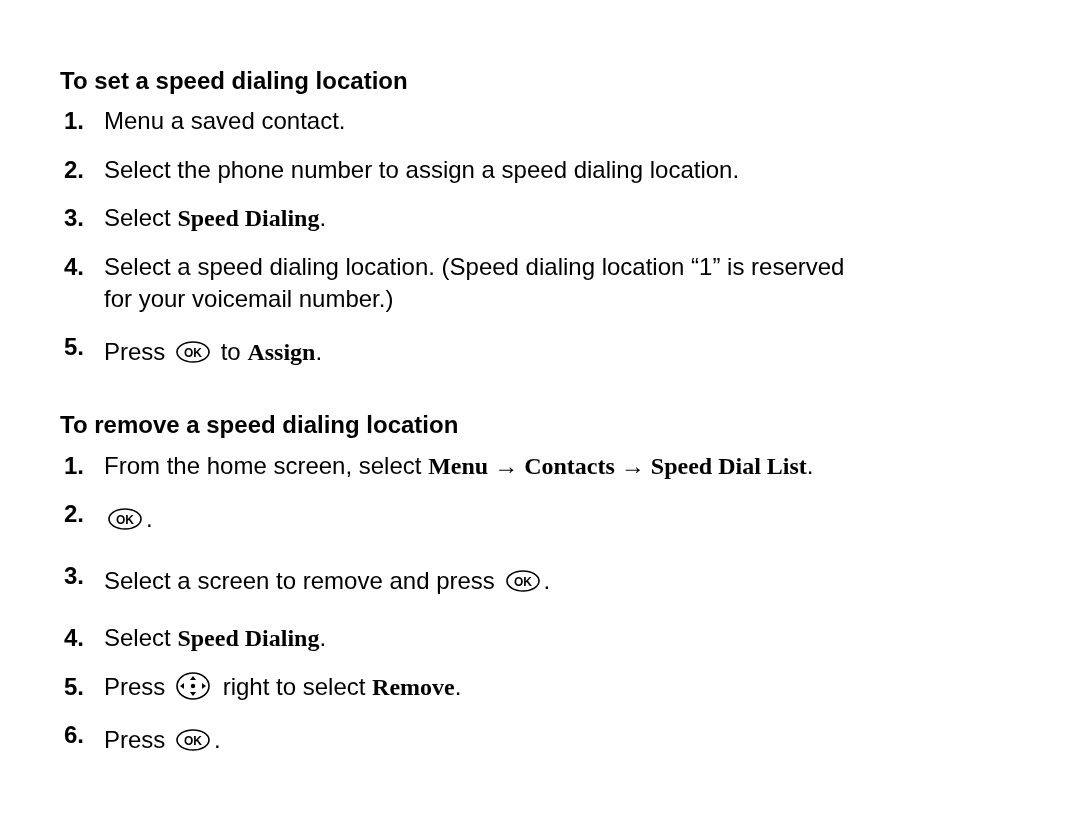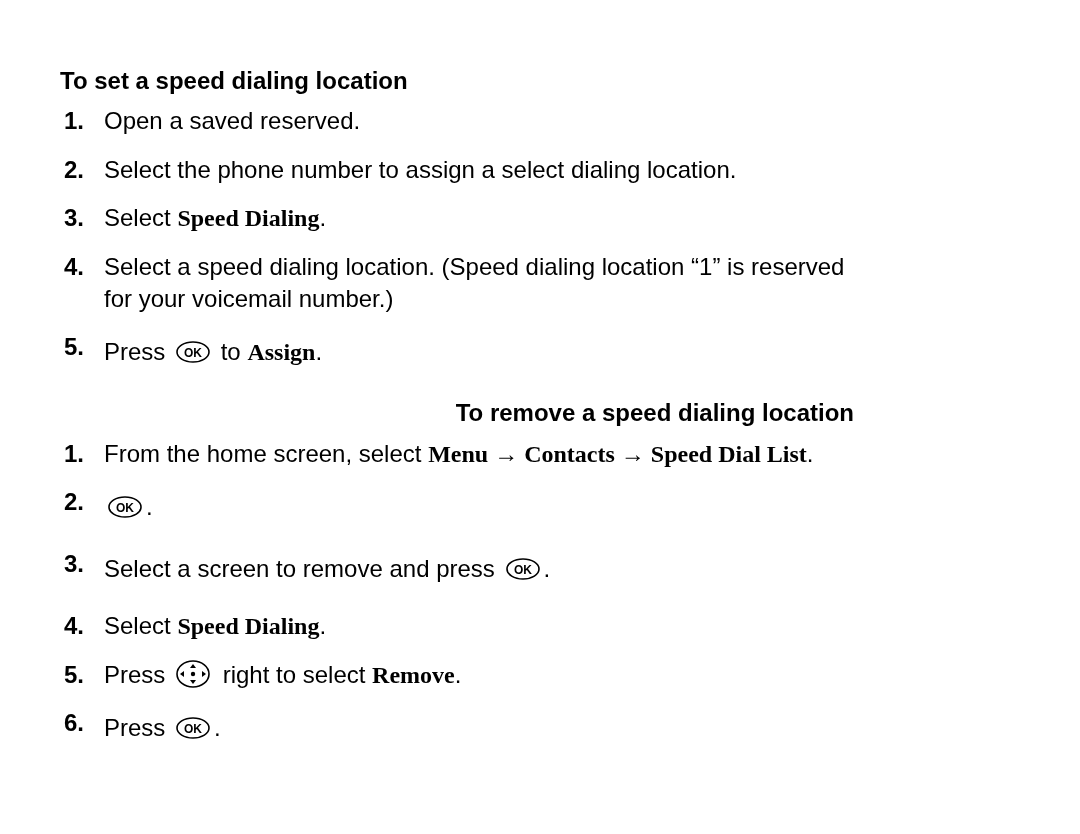--- a/index.html
+++ b/index.html
@@ -23,22 +23,21 @@
     flex: 1 1 auto;
     font-size: 24px;
     line-height: 1.35;
   }
   .section-heading {
     font-weight: 700;
     margin: 0 0 8px 0;
     font-size: 24px;
   }
   .section-heading.mt {
-    margin-top: 20px;
-    text-align: right;
+    margin-top: 32px;
   }
   ol.steps {
     list-style: none;
     padding: 0;
     margin: 0 0 0 0;
   }
   ol.steps > li {
     display: flex;
     align-items: flex-start;
     margin: 0 0 16px 0;
@@ -80,25 +79,25 @@
 <body>
 
 <div class="page">
   <div class="content">
 
     <p class="section-heading">To set a speed dialing location</p>
 
     <ol class="steps">
       <li>
         <span class="num">1.</span>
-        <span class="txt">Open a saved reserved.</span>
+        <span class="txt">Menu a saved contact.</span>
       </li>
       <li>
         <span class="num">2.</span>
-        <span class="txt">Select the phone number to assign a select dialing location.</span>
+        <span class="txt">Select the phone number to assign a speed dialing location.</span>
       </li>
       <li>
         <span class="num">3.</span>
         <span class="txt">
           <span>Select </span><span class="b">Speed Dialing</span><span>.</span>
         </span>
       </li>
       <li>
         <span class="num">4.</span>
         <span class="txt">Select a speed dialing location. (Speed dialing location “1” is reserved for your voicemail number.)</span>

